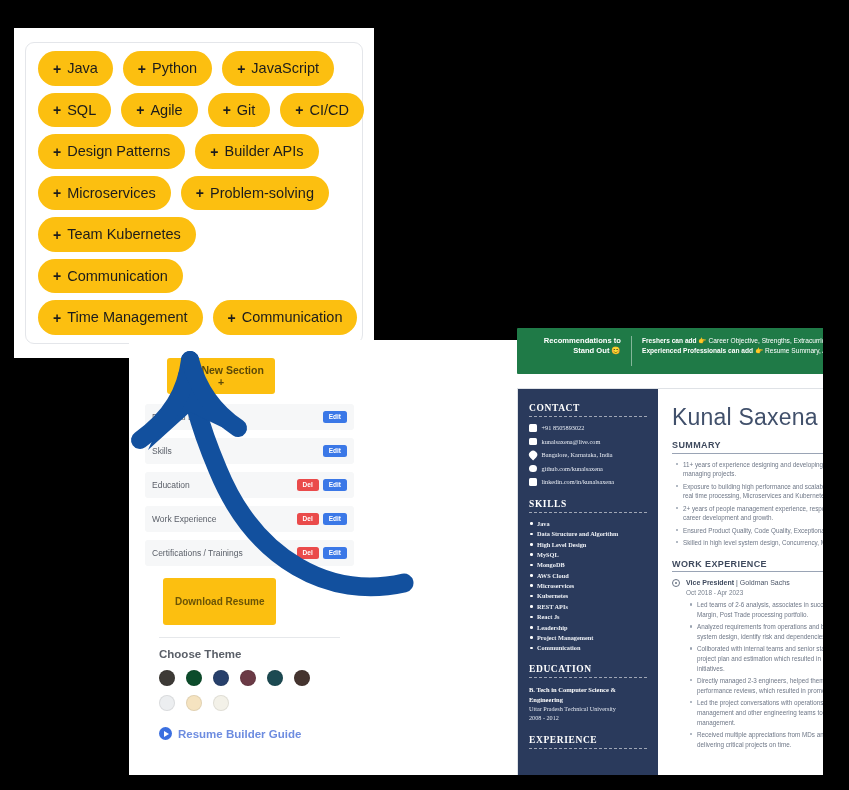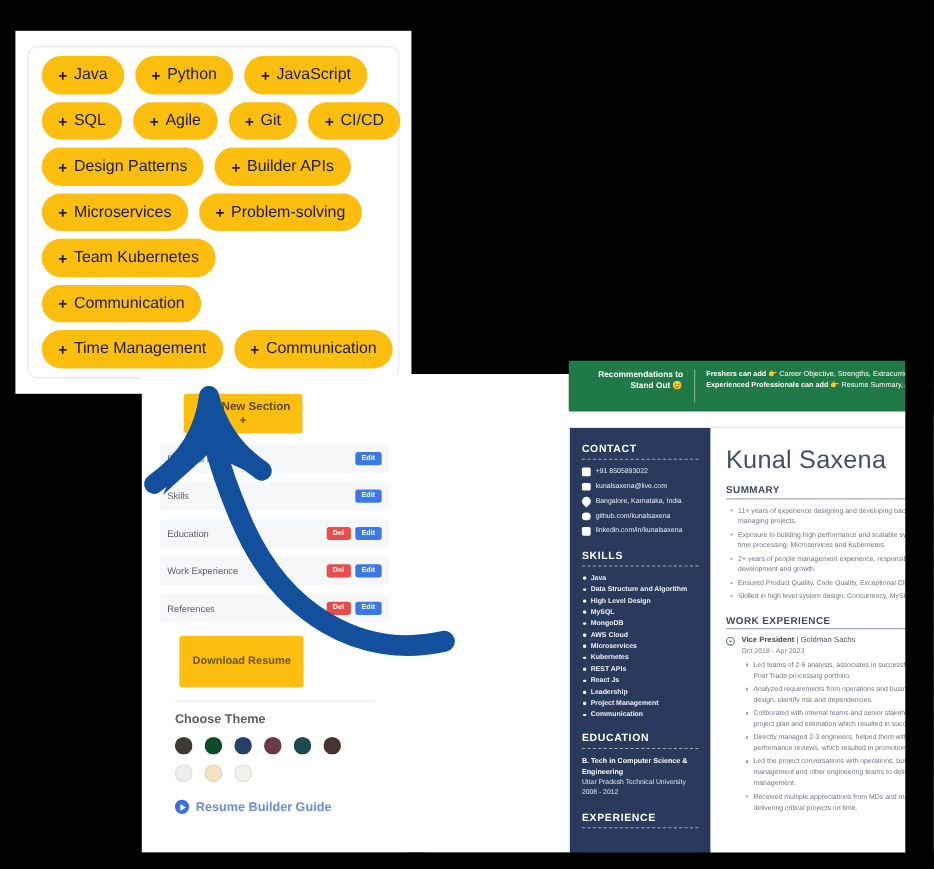--- a/index.html
+++ b/index.html
@@ -162,22 +162,22 @@
 
   #resume-doc {
     position: absolute; left: 131px; top: 48px;
     width: 432px; height: 390px;
     background: #ffffff;
     border: 1px solid #dfe2e6;
     display: flex; overflow: hidden;
   }
   
   #resume-left {
-    width: 128px; background: #2a3a5c; color: #ffffff;
-    padding: 14px 11px; flex-shrink: 0;
+    width: 140px; background: #2a3a5c; color: #ffffff;
+    padding: 14px 11px; flex-shrink: 0; font-family: Liberation Serif, serif;
   }
   .rl-head {
     font-size: 9.5px; font-weight: 700; letter-spacing: .6px;
     padding-bottom: 3px; margin-bottom: 7px;
     border-bottom: 1px dashed rgba(255,255,255,.55);
   }
   .rl-head.gap { margin-top: 13px; }
   .contact-line { display: flex; align-items: center; gap: 5px; margin-bottom: 6px; }
   .ci {
     width: 7.5px; height: 7.5px; background: #ffffff; border-radius: 1.5px;
@@ -359,21 +359,21 @@
             </div>
           </div>
           <div class="section-row">
             <div class="sec-label">Work Experience</div>
             <div class="row-btns">
               <button class="btn-del">Del</button>
               <button class="btn-edit">Edit</button>
             </div>
           </div>
           <div class="section-row">
-            <div class="sec-label">References</div>
+            <div class="sec-label">Certifications / Trainings</div>
             <div class="row-btns">
               <button class="btn-del">Del</button>
               <button class="btn-edit">Edit</button>
             </div>
           </div>
         </div>
 
       <button id="download-resume">Download Resume</button>
 
       <div class="sep"></div>

